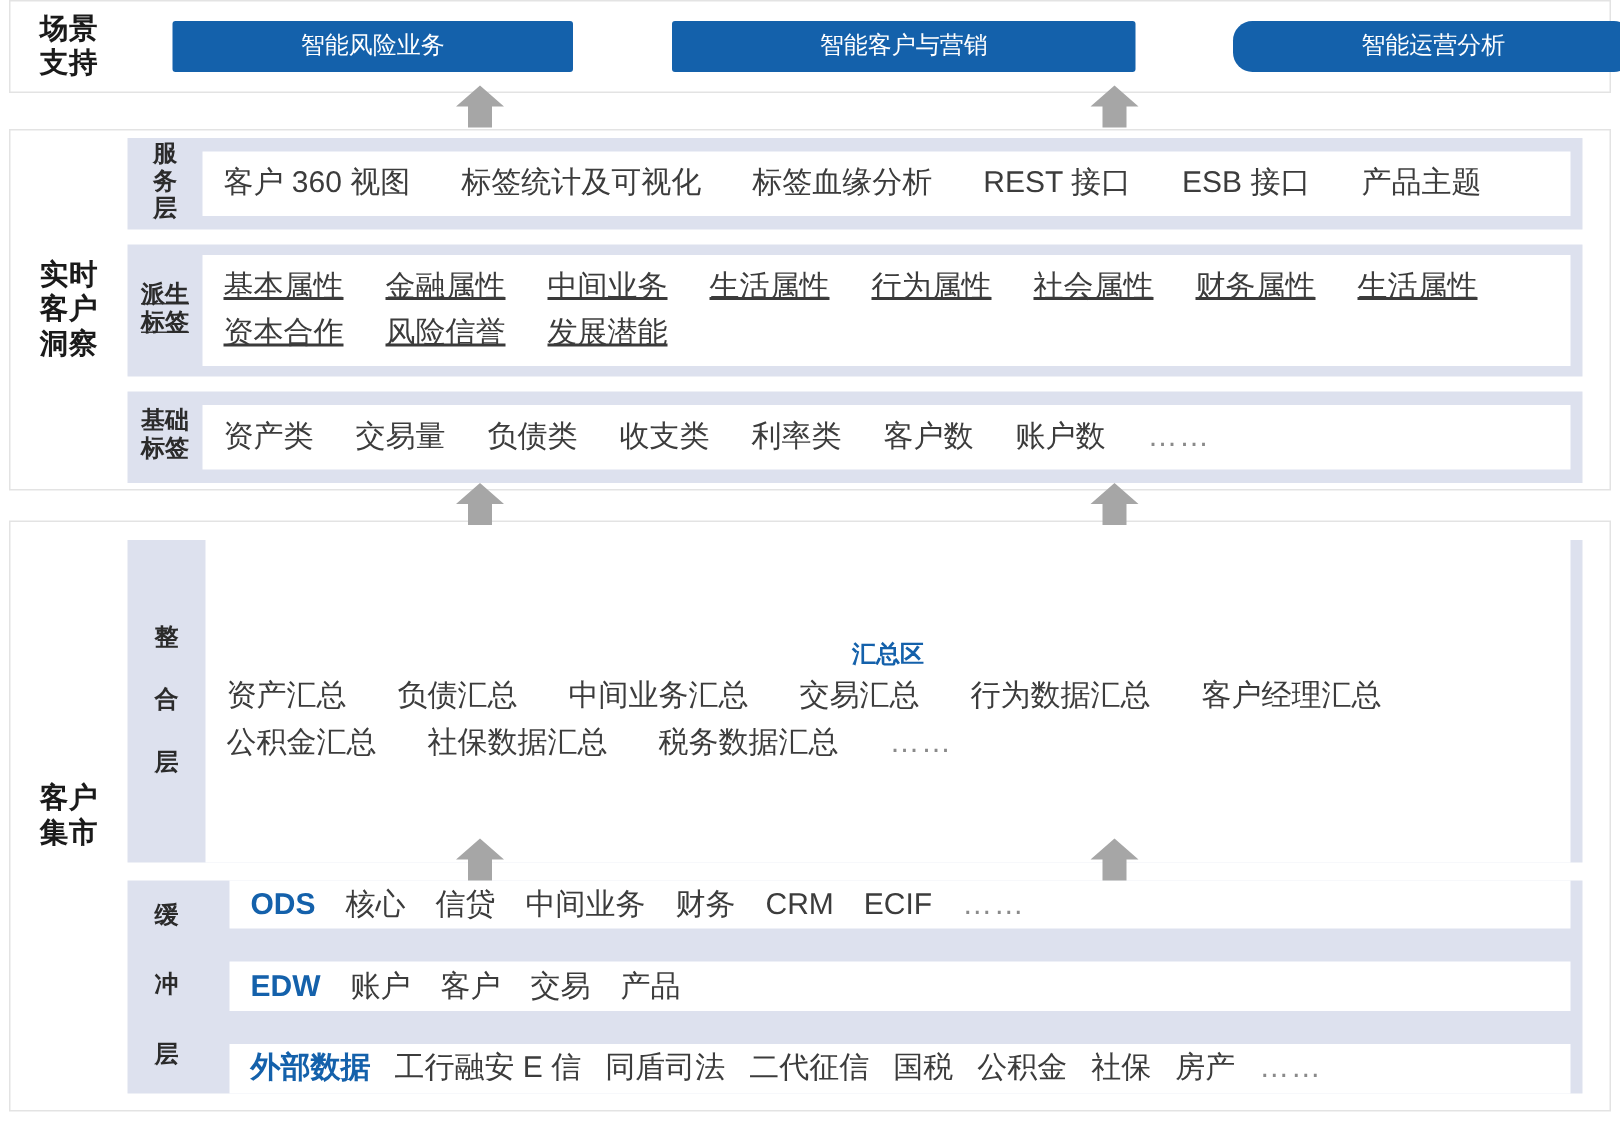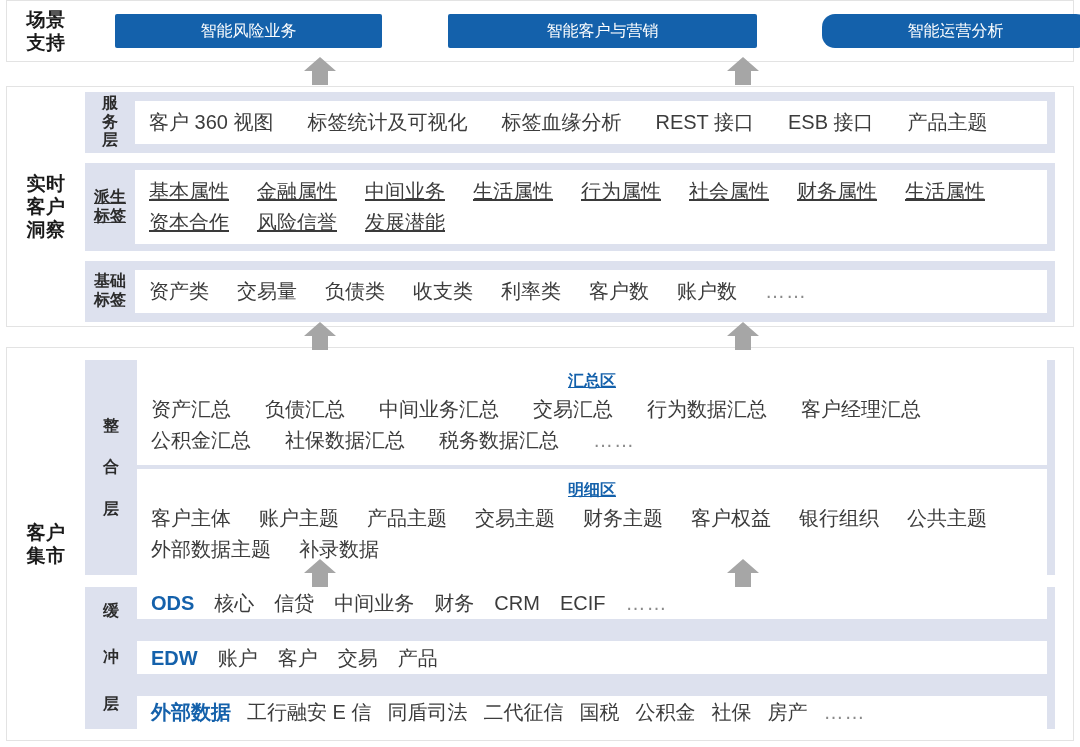--- a/index.html
+++ b/index.html
@@ -118,21 +118,20 @@
   .sp-mid   .chip { margin-right: 28px; }
   .sp-tight .chip { margin-right: 20px; }
   .sp-xtight .chip { margin-right: 16px; }
 
   .zone-title {
     font-size: 16px;
     font-weight: bold;
     color: #1461ab;
     text-align: center;
     margin-bottom: 2px;
-    text-decoration: underline;
   }
 
   
   #panel-insight .panel-body { padding: 8px 0; gap: 0; }
   #grp-service  { height: 68px; }
   #grp-derived  { height: 97px; text-decoration: underline; }
   #grp-basic    { height: 68px; }
 
   #grp-service .white-box,
   #grp-basic .white-box { margin-top: 9px; margin-bottom: 9px; }
@@ -160,20 +159,21 @@
   #grp-buffer .row-label {
     flex: 0 0 52px;
     line-height: 2.9;
   }
   #grp-buffer .boxes {
     flex: 1 1 auto;
     display: flex;
     flex-direction: column;
     justify-content: center;
     gap: 22px;
+    margin-left: 16px;
   }
   #grp-buffer .white-box {
     margin: 0 8px 0 0;
     height: 36px;
     padding: 0 14px;
     justify-content: center;
   }
   #grp-buffer .chips { line-height: 1.1; }
 
   
@@ -318,35 +318,20 @@
               <span class="chip">交易汇总</span>
               <span class="chip">行为数据汇总</span>
               <span class="chip">客户经理汇总</span>
               <span class="chip">公积金汇总</span>
               <span class="chip">社保数据汇总</span>
               <span class="chip">税务数据汇总</span>
               <span class="chip dots">……</span>
             </div>
           </div>
 
-          <div class="white-box" id="box-detail">
-            <div class="zone-title">明细区</div>
-            <div class="chips sp-mid">
-              <span class="chip">客户主体</span>
-              <span class="chip">账户主题</span>
-              <span class="chip">产品主题</span>
-              <span class="chip">交易主题</span>
-              <span class="chip">财务主题</span>
-              <span class="chip">客户权益</span>
-              <span class="chip">银行组织</span>
-              <span class="chip">公共主题</span>
-              <span class="chip">外部数据主题</span>
-              <span class="chip">补录数据</span>
-            </div>
-          </div>
 
         </div>
       </div>
 
       <div class="group" id="grp-buffer">
         <div class="row-label">
           <div>
             <span class="stack">缓</span>
             <span class="stack">冲</span>
             <span class="stack">层</span>

